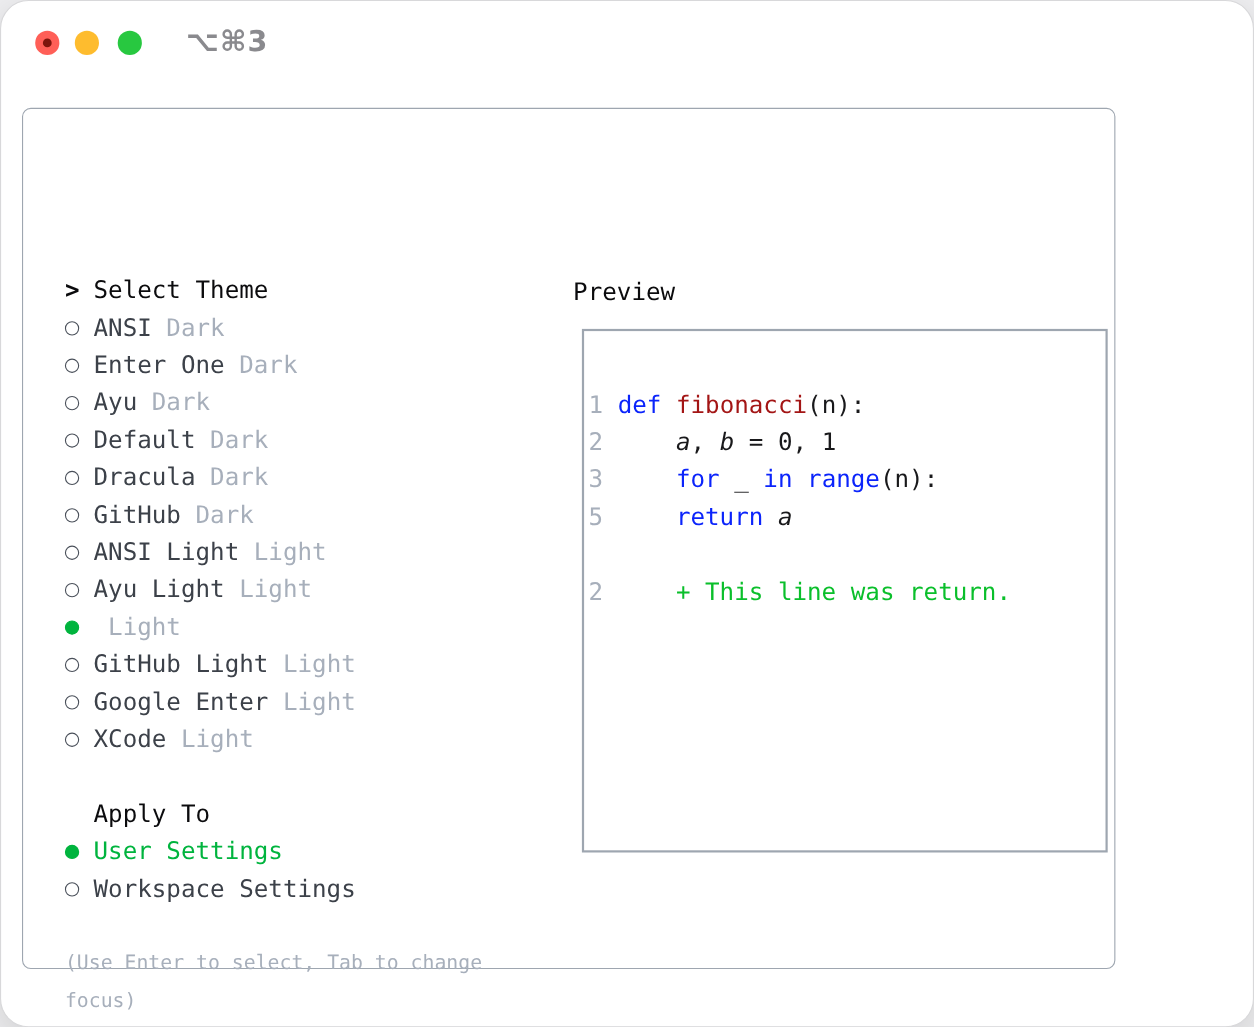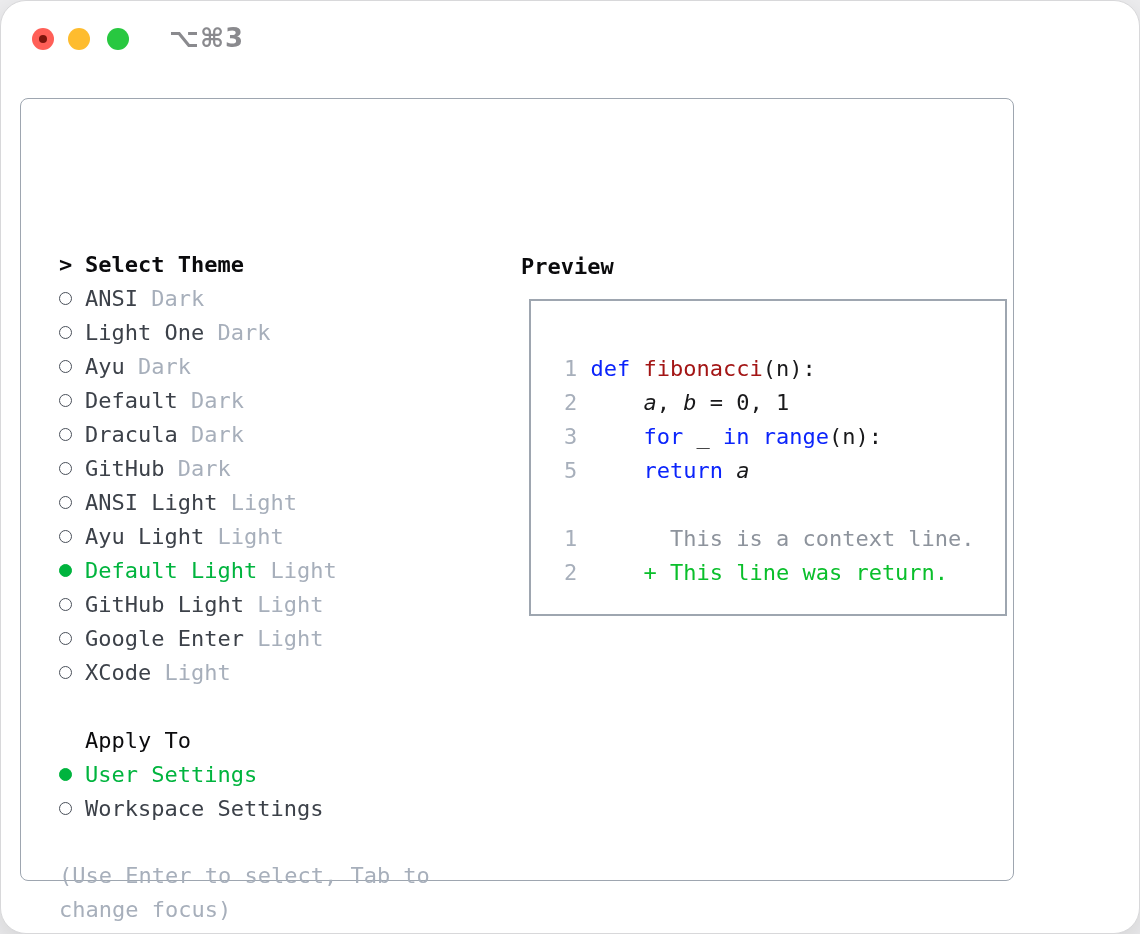--- a/index.html
+++ b/index.html
@@ -22,30 +22,30 @@
   .wtitle{position:absolute;left:168px;top:22px;font-family:"DejaVu Sans","Liberation Sans",sans-serif;font-size:26px;font-weight:bold;color:var(--title-gray);letter-spacing:1px}
   
   .panel{position:absolute;left:19px;top:97px;width:994px;height:783px;border:1.5px solid var(--border);border-radius:8px;background:#fff}
   
   .theme-list{position:absolute;left:38px;top:148px}
   .row{display:flex;align-items:center;height:34px;font-size:22px;white-space:pre}
   .bullet-col{display:inline-flex;width:26px;align-items:center;flex:0 0 26px}
   .radio{width:13px;height:13px;border-radius:50%;border:1.5px solid #4a505a;background:transparent}
   .radio.on{background:var(--accent-green);border-color:var(--accent-green)}
   .hdr-prefix{color:#0b0b0d;font-weight:bold;font-size:22px}
-  .list-header{color:#0b0b0d;font-weight:bold}
+  .list-header{color:#0b0b0d;font-weight:normal}
   .item-name{color:var(--item-dark)}
   .item-name.sel{color:var(--accent-green)}
   .item-tag{color:var(--muted)}
   .apply-block{position:absolute;left:38px;top:624px}
   .apply-header{color:#0b0b0d}
-  .help{position:absolute;left:38px;top:760px;width:420px;font-size:22px;line-height:34px;color:var(--muted)}
+  .help{position:absolute;left:38px;top:760px;width:420px;font-size:18px;line-height:34px;color:var(--muted)}
   
-  .preview-label{position:absolute;left:500px;top:151px;height:34px;line-height:34px;font-size:22px;font-weight:bold;color:#0b0b0d}
-  .preview-box{position:absolute;left:508px;top:200px;width:478px;height:317px;border:2px solid var(--border);background:#fff;padding-top:51px;padding-left:33px;overflow:hidden}
+  .preview-label{position:absolute;left:500px;top:151px;height:34px;line-height:34px;font-size:22px;font-weight:normal;color:#0b0b0d}
+  .preview-box{position:absolute;left:508px;top:200px;width:478px;height:476px;border:2px solid var(--border);background:#fff;padding-top:51px;padding-left:4px;overflow:hidden}
   .pline{white-space:pre;font-size:22px;line-height:34px;height:34px}
   .lnum{display:inline-block;width:2ch;color:var(--muted)}
   .kw{color:var(--keyword-blue)}
   .fn{color:var(--function-red)}
   .p{color:var(--plain)}
   .v{color:var(--plain);font-style:italic}
   .ctx{color:var(--context-gray)}
   .del{color:var(--deleted-red)}
   .add{color:var(--added-green)}
 </style>
@@ -62,28 +62,28 @@
   </div>
 
   <div class="panel">
 
     <div class="theme-list">
       <div class="row">
         <span class="bullet-col hdr-prefix">&gt;</span><span class="list-header">Select Theme</span>
       </div>
 
     <div class="row"><span class="bullet-col"><span class="radio"></span></span><span class="item-name">ANSI</span><span class="item-tag"> Dark</span></div>
-        <div class="row"><span class="bullet-col"><span class="radio"></span></span><span class="item-name">Light One</span><span class="item-tag"> Dark</span></div>
+        <div class="row"><span class="bullet-col"><span class="radio"></span></span><span class="item-name">Enter One</span><span class="item-tag"> Dark</span></div>
         <div class="row"><span class="bullet-col"><span class="radio"></span></span><span class="item-name">Ayu</span><span class="item-tag"> Dark</span></div>
         <div class="row"><span class="bullet-col"><span class="radio"></span></span><span class="item-name">Default</span><span class="item-tag"> Dark</span></div>
         <div class="row"><span class="bullet-col"><span class="radio"></span></span><span class="item-name">Dracula</span><span class="item-tag"> Dark</span></div>
         <div class="row"><span class="bullet-col"><span class="radio"></span></span><span class="item-name">GitHub</span><span class="item-tag"> Dark</span></div>
         <div class="row"><span class="bullet-col"><span class="radio"></span></span><span class="item-name">ANSI Light</span><span class="item-tag"> Light</span></div>
         <div class="row"><span class="bullet-col"><span class="radio"></span></span><span class="item-name">Ayu Light</span><span class="item-tag"> Light</span></div>
-        <div class="row"><span class="bullet-col"><span class="radio on"></span></span><span class="item-name sel">Default Light</span><span class="item-tag"> Light</span></div>
+        <div class="row"><span class="bullet-col"><span class="radio on"></span></span><span class="item-tag"> Light</span></div>
         <div class="row"><span class="bullet-col"><span class="radio"></span></span><span class="item-name">GitHub Light</span><span class="item-tag"> Light</span></div>
         <div class="row"><span class="bullet-col"><span class="radio"></span></span><span class="item-name">Google Enter</span><span class="item-tag"> Light</span></div>
         <div class="row"><span class="bullet-col"><span class="radio"></span></span><span class="item-name">XCode</span><span class="item-tag"> Light</span></div>
       </div>
 
     <div class="apply-block">
       <div class="row">
         <span class="bullet-col"></span><span class="apply-header">Apply To</span>
       </div>
 
@@ -95,18 +95,17 @@
 
     <div class="preview-label">Preview</div>
 
     <div class="preview-box">
 
     <div class="pline"><span class="lnum">1</span><span class="kw">def</span><span class="p"> </span><span class="fn">fibonacci</span><span class="p">(n):</span></div>
         <div class="pline"><span class="lnum">2</span><span class="p">    </span><span class="v">a</span><span class="p">, </span><span class="v">b</span><span class="p"> = 0, 1</span></div>
         <div class="pline"><span class="lnum">3</span><span class="p">    </span><span class="kw">for</span><span class="p"> _ </span><span class="kw">in</span><span class="p"> </span><span class="kw">range</span><span class="p">(n):</span></div>
         <div class="pline"><span class="lnum">5</span><span class="p">    </span><span class="kw">return</span><span class="p"> </span><span class="v">a</span></div>
         <div class="pline"><span class="lnum"></span></div>
-        <div class="pline"><span class="lnum">1</span><span class="ctx">      This is a context line.</span></div>
         <div class="pline"><span class="lnum">2</span><span class="add">    + This line was return.</span></div>
       </div>
 
   </div>
 </div>
 
 </body></html>

